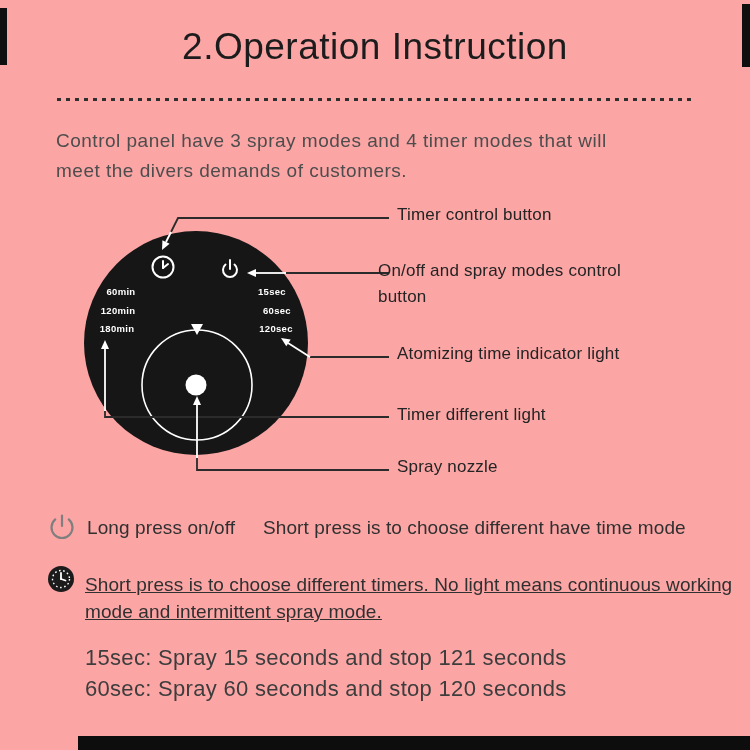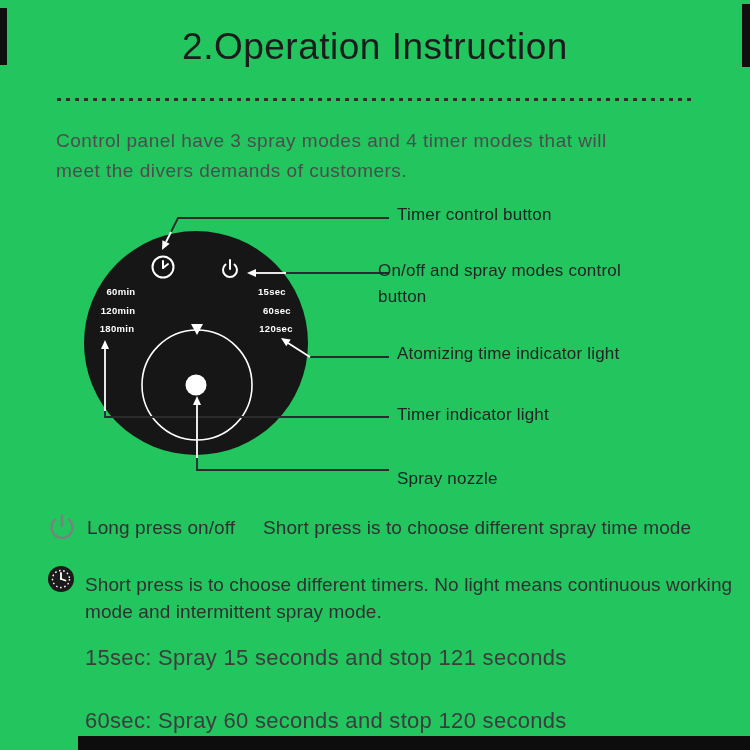--- a/index.html
+++ b/index.html
@@ -1,21 +1,21 @@
 <!DOCTYPE html>
 <html><head>
 <meta charset="utf-8">
 <style>
   html,body { margin:0; padding:0; }
   body {
     width:750px; height:750px;
     background:#ffffff;
     font-family:"Liberation Sans","DejaVu Sans",sans-serif;
   }
-  .page { position:relative; width:750px; height:750px; background:#22c55e; overflow:hidden; }
+  .page { position:relative; width:750px; height:750px; background:#fca5a5; overflow:hidden; }
 
   .edge-mark { position:absolute; background:#0f0f0f; }
   .edge-mark.tl { left:0; top:8px; width:7px; height:57px; }
   .edge-mark.tr { left:742px; top:4px; width:8px; height:63px; }
   .bottom-bar { position:absolute; left:78px; top:736px; width:672px; height:14px; background:#0d0d0d; }
 
   .title {
     position:absolute; left:0; top:26px; width:750px;
     text-align:center; font-size:37px; font-weight:400;
     color:#1c1c1c; letter-spacing:0.5px;
@@ -42,21 +42,21 @@
   .leadw polygon { fill:#ffffff; }
 
   .callout {
     position:absolute; font-size:17px; color:#242424;
     letter-spacing:0.2px; line-height:26px; white-space:nowrap;
   }
   .callout.wrap { white-space:normal; }
 
   .mini-icon { position:absolute; }
   .note { position:absolute; font-size:19px; color:#303030; letter-spacing:0.1px; white-space:nowrap; }
-  .note.wrap { white-space:normal; line-height:27px; }
+  .note.wrap { white-space:normal; line-height:27px;text-decoration:underline; }
   .mode { position:absolute; left:85px; font-size:22px; color:#3d3d3d; letter-spacing:0.3px; white-space:nowrap; }
 </style>
 </head>
 <body>
 
 <div class="page">
 
   <div class="edge-mark tl"></div>
   <div class="edge-mark tr"></div>
 
@@ -114,35 +114,35 @@
       <polygon points="105,150 101,159 109,159"></polygon>
 
       <line x1="197" y1="268" x2="197" y2="214"></line>
       <polygon points="197,206 193,215 201,215"></polygon>
     </g>
   </svg>
 
   <div class="callout" style="left:397px; top:202px;">Timer control button</div>
   <div class="callout wrap" style="left:378px; top:258px; width:265px;">On/off and spray modes control button</div>
   <div class="callout wrap" style="left:397px; top:341px; width:272px;">Atomizing time indicator light</div>
-  <div class="callout" style="left:397px; top:402px;">Timer indicator light</div>
-  <div class="callout" style="left:397px; top:466px;">Spray nozzle</div>
+  <div class="callout" style="left:397px; top:402px;">Timer different light</div>
+  <div class="callout" style="left:397px; top:454px;">Spray nozzle</div>
 
   <svg class="mini-icon" style="left:48px; top:513px;" width="28" height="28" viewBox="0 0 28 28">
     <path d="M7.25 6.46 A10.5 10.5 0 1 0 20.75 6.46" stroke="#7f7f7f" stroke-width="2.2" fill="none" stroke-linecap="round"></path>
     <line x1="14" y1="2.5" x2="14" y2="13" stroke="#7f7f7f" stroke-width="2.2" stroke-linecap="round"></line>
   </svg>
   <div class="note" style="left:87px; top:517px;">Long press on/off</div>
-  <div class="note" style="left:263px; top:517px;">Short press is to choose different spray time mode</div>
+  <div class="note" style="left:263px; top:517px;">Short press is to choose different have time mode</div>
 
   <svg class="mini-icon" style="left:46px; top:564px;" width="30" height="30" viewBox="0 0 30 30">
     <circle cx="15" cy="15" r="13" fill="#1b1b1b"></circle>
     <circle cx="15" cy="15" r="8.5" fill="none" stroke="#ffffff" stroke-width="1.4" stroke-dasharray="1.6 2.6"></circle>
     <line x1="15" y1="15" x2="15" y2="9" stroke="#ffffff" stroke-width="1.8" stroke-linecap="round"></line>
     <line x1="15" y1="15" x2="19.5" y2="16.5" stroke="#ffffff" stroke-width="1.8" stroke-linecap="round"></line>
   </svg>
   <div class="note wrap" style="left:85px; top:571px; width:650px;">Short press is to choose different timers. No light means continuous working mode and intermittent spray mode.</div>
 
   <div class="mode" style="top:645px;">15sec: Spray 15 seconds and stop 121 seconds</div>
-  <div class="mode" style="top:676px;margin-top:32px;">60sec: Spray 60 seconds and stop 120 seconds</div>
+  <div class="mode" style="top:676px;">60sec: Spray 60 seconds and stop 120 seconds</div>
 
   <div class="bottom-bar"></div>
 </div>
 
 </body></html>

